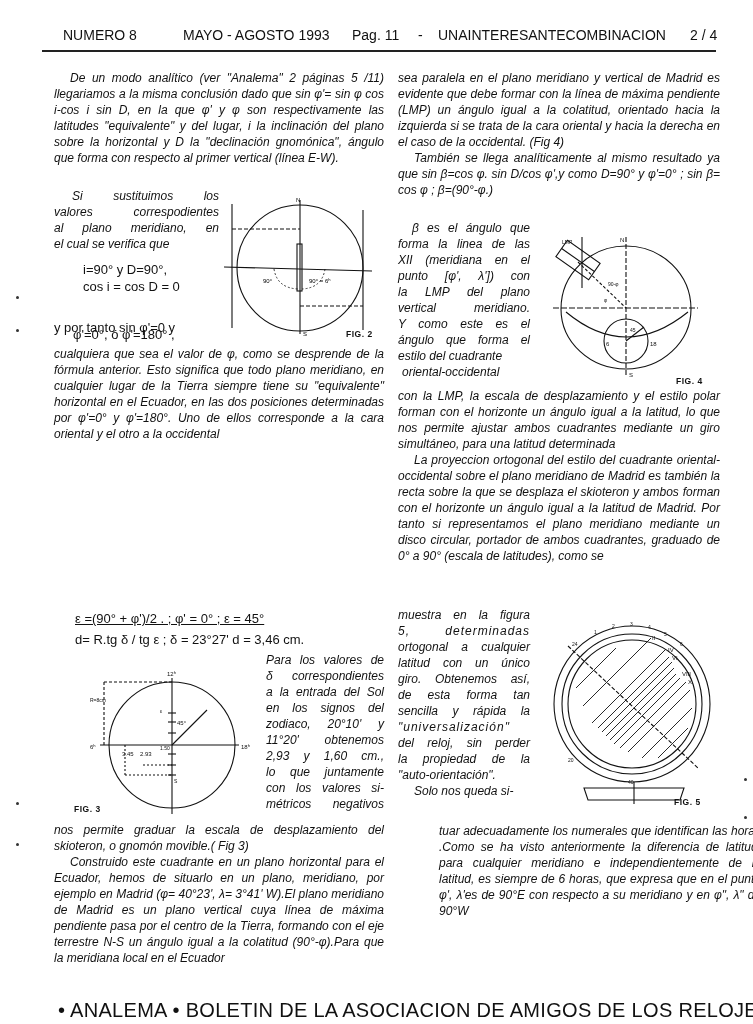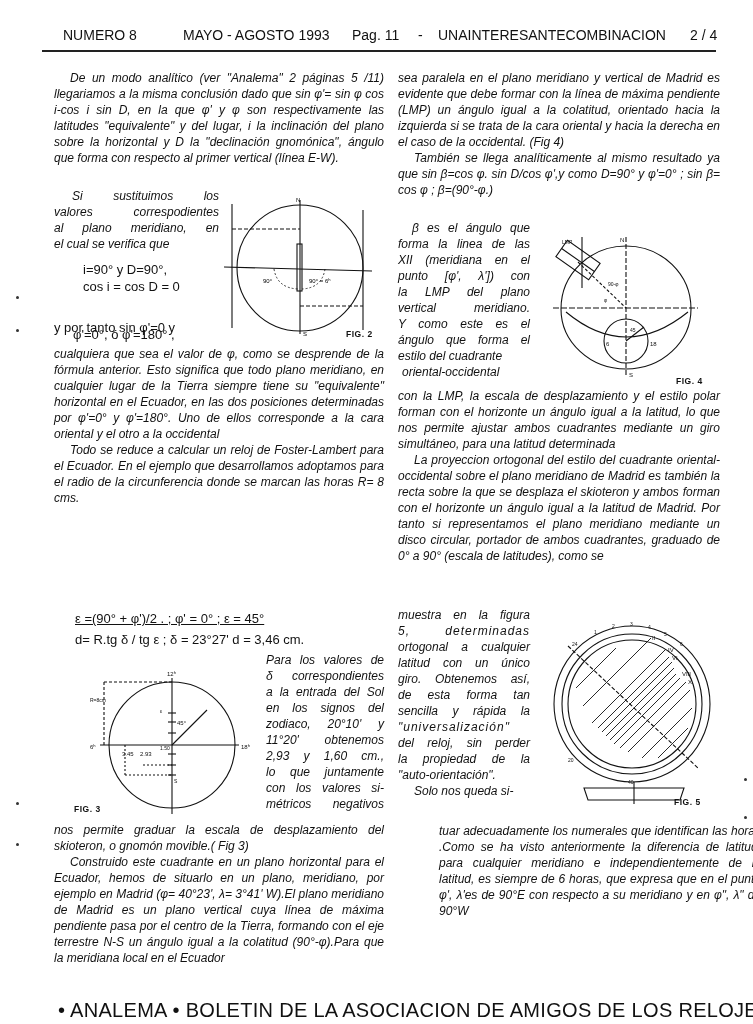--- a/index.html
+++ b/index.html
@@ -64,21 +64,20 @@
   </g>
   <text x="74" y="10" font-size="6" font-family="Liberation Sans, sans-serif">N</text>
   <text x="81" y="144" font-size="6" font-family="Liberation Sans, sans-serif">S</text>
   <text x="41" y="91" font-size="6" font-family="Liberation Sans, sans-serif">90°</text>
   <text x="87" y="91" font-size="6" font-family="Liberation Sans, sans-serif">90° = 6ʰ</text>
 </svg>
 <div class="figcap" style="top:329px; left:346px;">FIG. 2</div>
 
 <div class="col lcol" style="top:346px;">
   <p>cualquiera que sea el valor de φ, como se desprende de la fórmula anterior. Esto significa que todo plano meridiano, en cualquier lugar de la Tierra siempre tiene su "equivalente" horizontal en el Ecuador, en las dos posiciones determinadas por φ'=0°  y  φ'=180°. Uno de ellos corresponde a la cara oriental y el otro a la occidental</p>
-  <p class="ind">Todo se reduce a calcular un reloj de Foster-Lambert para el Ecuador.  En el ejemplo que desarrollamos adoptamos para el radio de la circunferencia donde se marcan las horas R= 8 cms.</p>
 </div>
 
 <div class="eq" style="top:611px; left:75px;text-decoration:underline;">ε =(90° + φ')/2 .   ;   φ' = 0°   ;       ε = 45°</div>
 <div class="eq" style="top:632px; left:75px;">d= R.tg δ / tg ε  ;  δ =  23°27'      d = 3,46 cm.</div>
 
 <svg class="fig" style="left:74px; top:668px;" width="195" height="150" viewBox="0 0 195 150">
   <g fill="none" stroke="#111" stroke-width="1.1">
     <circle cx="98" cy="77" r="63"></circle>
     <line x1="98" y1="10" x2="98" y2="146"></line>
     <line x1="26" y1="77" x2="165" y2="77"></line>

